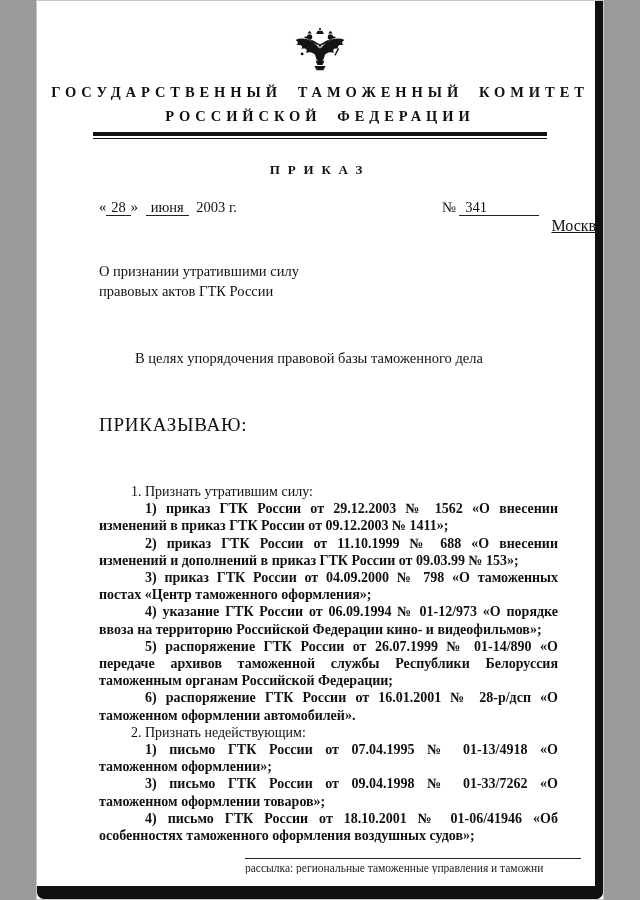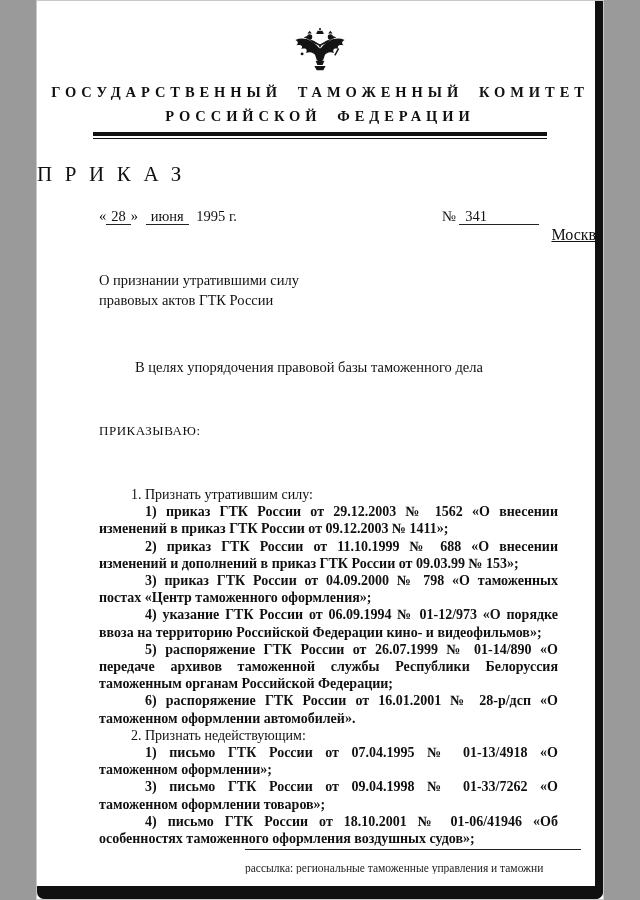--- a/index.html
+++ b/index.html
@@ -38,23 +38,23 @@
     margin-top: 6px;
     white-space: nowrap;
   }
   .header-rule {
     margin: 7px 56px 0 56px;
     border-top: 4px solid #121212;
     border-bottom: 1px solid #121212;
     height: 7px;
   }
   .doc-type {
-    text-align: left;
-    font-weight: normal;
-    font-size: 21px;
+    text-align: center;
+    font-weight: bold;
+    font-size: 13px;
     letter-spacing: 0.6em;
     margin-top: 23px;
   }
   .date-row {
     display: flex;
     justify-content: space-between;
     margin: 21px 64px 0 62px;
     font-size: 14.5px;
   }
   .fill { border-bottom: 1px solid #222; padding: 0 5px; }
@@ -67,39 +67,39 @@
     line-height: 20px;
   }
   .intro-par {
     margin: 49px 46px 0 62px;
     font-size: 14.5px;
     text-indent: 36px;
     text-align: justify;
   }
   .order-word {
     margin: 47px 0 0 62px;
-    font-size: 13px;
+    font-size: 19px;
     letter-spacing: 0.04em;
   }
   .body-block {
     margin: 47px 45px 0 62px;
     font-size: 14px;
     line-height: 17.2px;
     text-align: justify;
   }
   .body-block p { margin: 0; }
   .p-num { text-indent: 32px; }
   .p-sub { text-indent: 46px; font-weight: bold; }
   .footer-note {
     position: absolute;
     right: 22px;
     bottom: 25px;
     width: 336px;
     border-top: 1.5px solid #222;
-    padding-top: 12px;
+    padding-top: 3px;
     font-size: 11.5px;
     color: #222;
     white-space: nowrap;
     overflow: hidden;
   }
 </style>
 </head>
 <body>
 
 <div class="page">
@@ -131,21 +131,21 @@
   <div class="org-name">РОССИЙСКОЙ ФЕДЕРАЦИИ</div>
 
   <div class="header-rule"></div>
 
   <div class="doc-type">ПРИКАЗ</div>
 
   <div class="date-row">
     <div>
       <span>«</span><span class="fill">28</span><span>»</span>
       <span class="fill fill-month">июня</span>
-      <span>1995 г.</span>
+      <span>2003 г.</span>
     </div>
     <div>
       <span>№</span>
       <span class="fill fill-num">341</span>
     </div>
   </div>
 
   <div class="city-line">Москва</div>
 
   <div class="subject">

